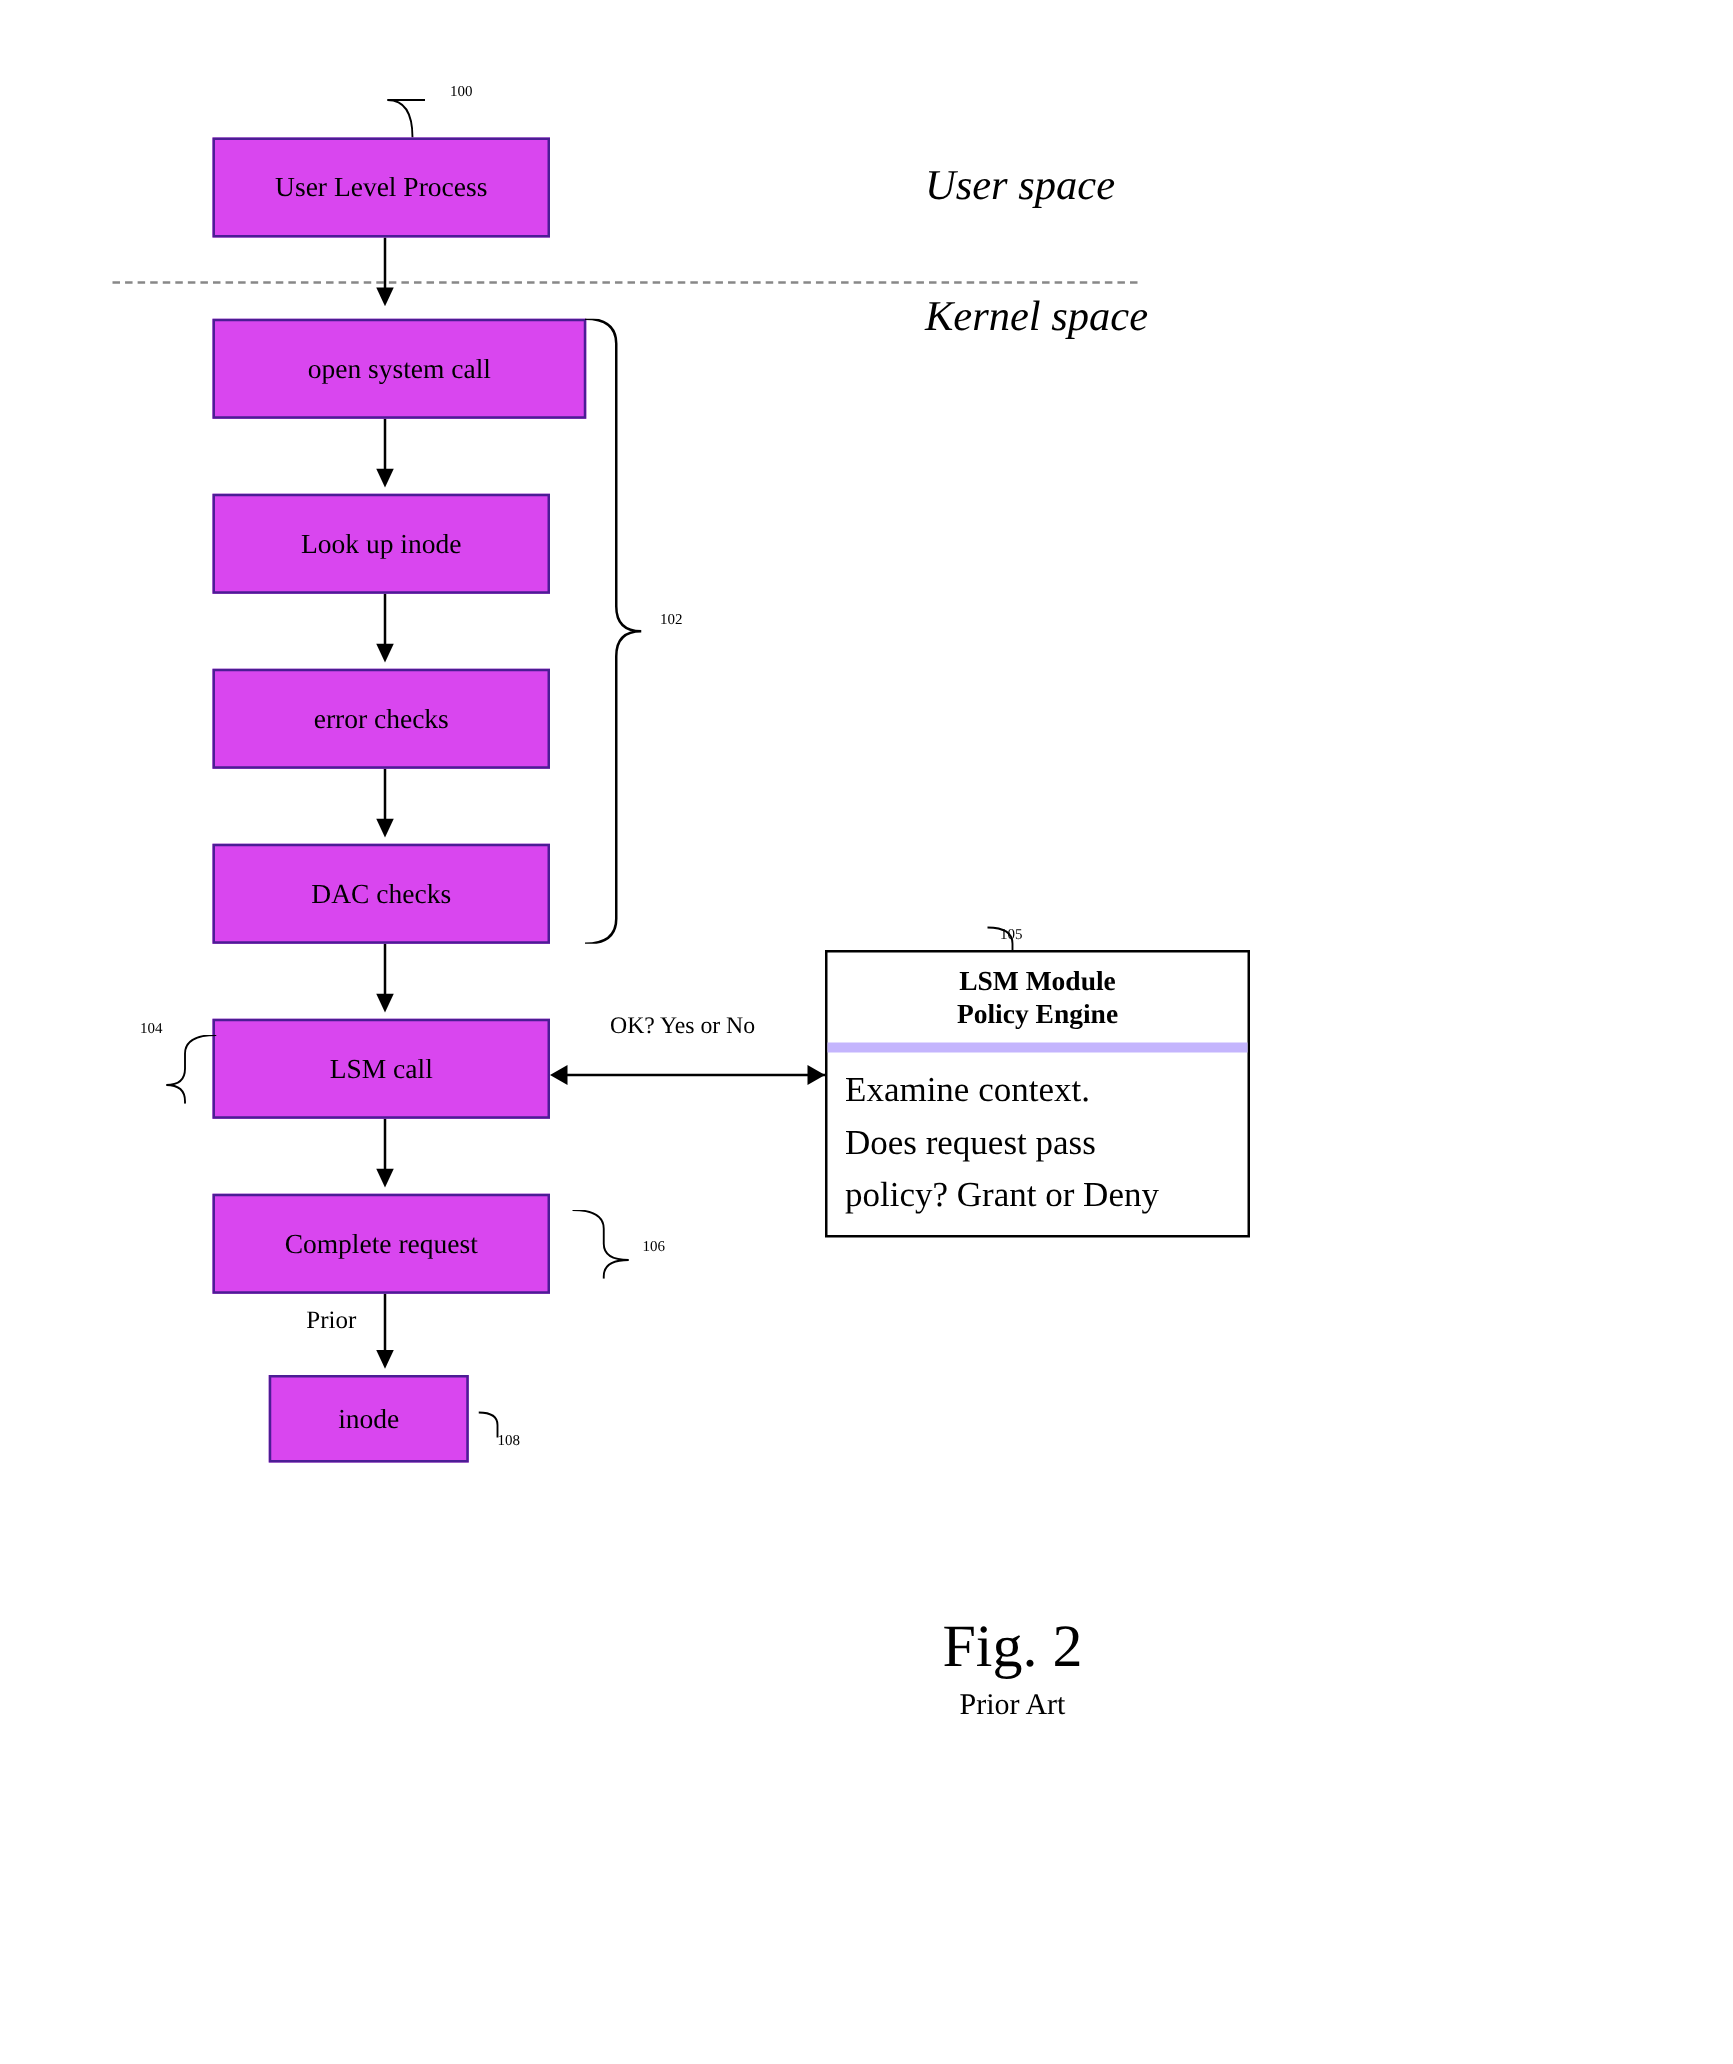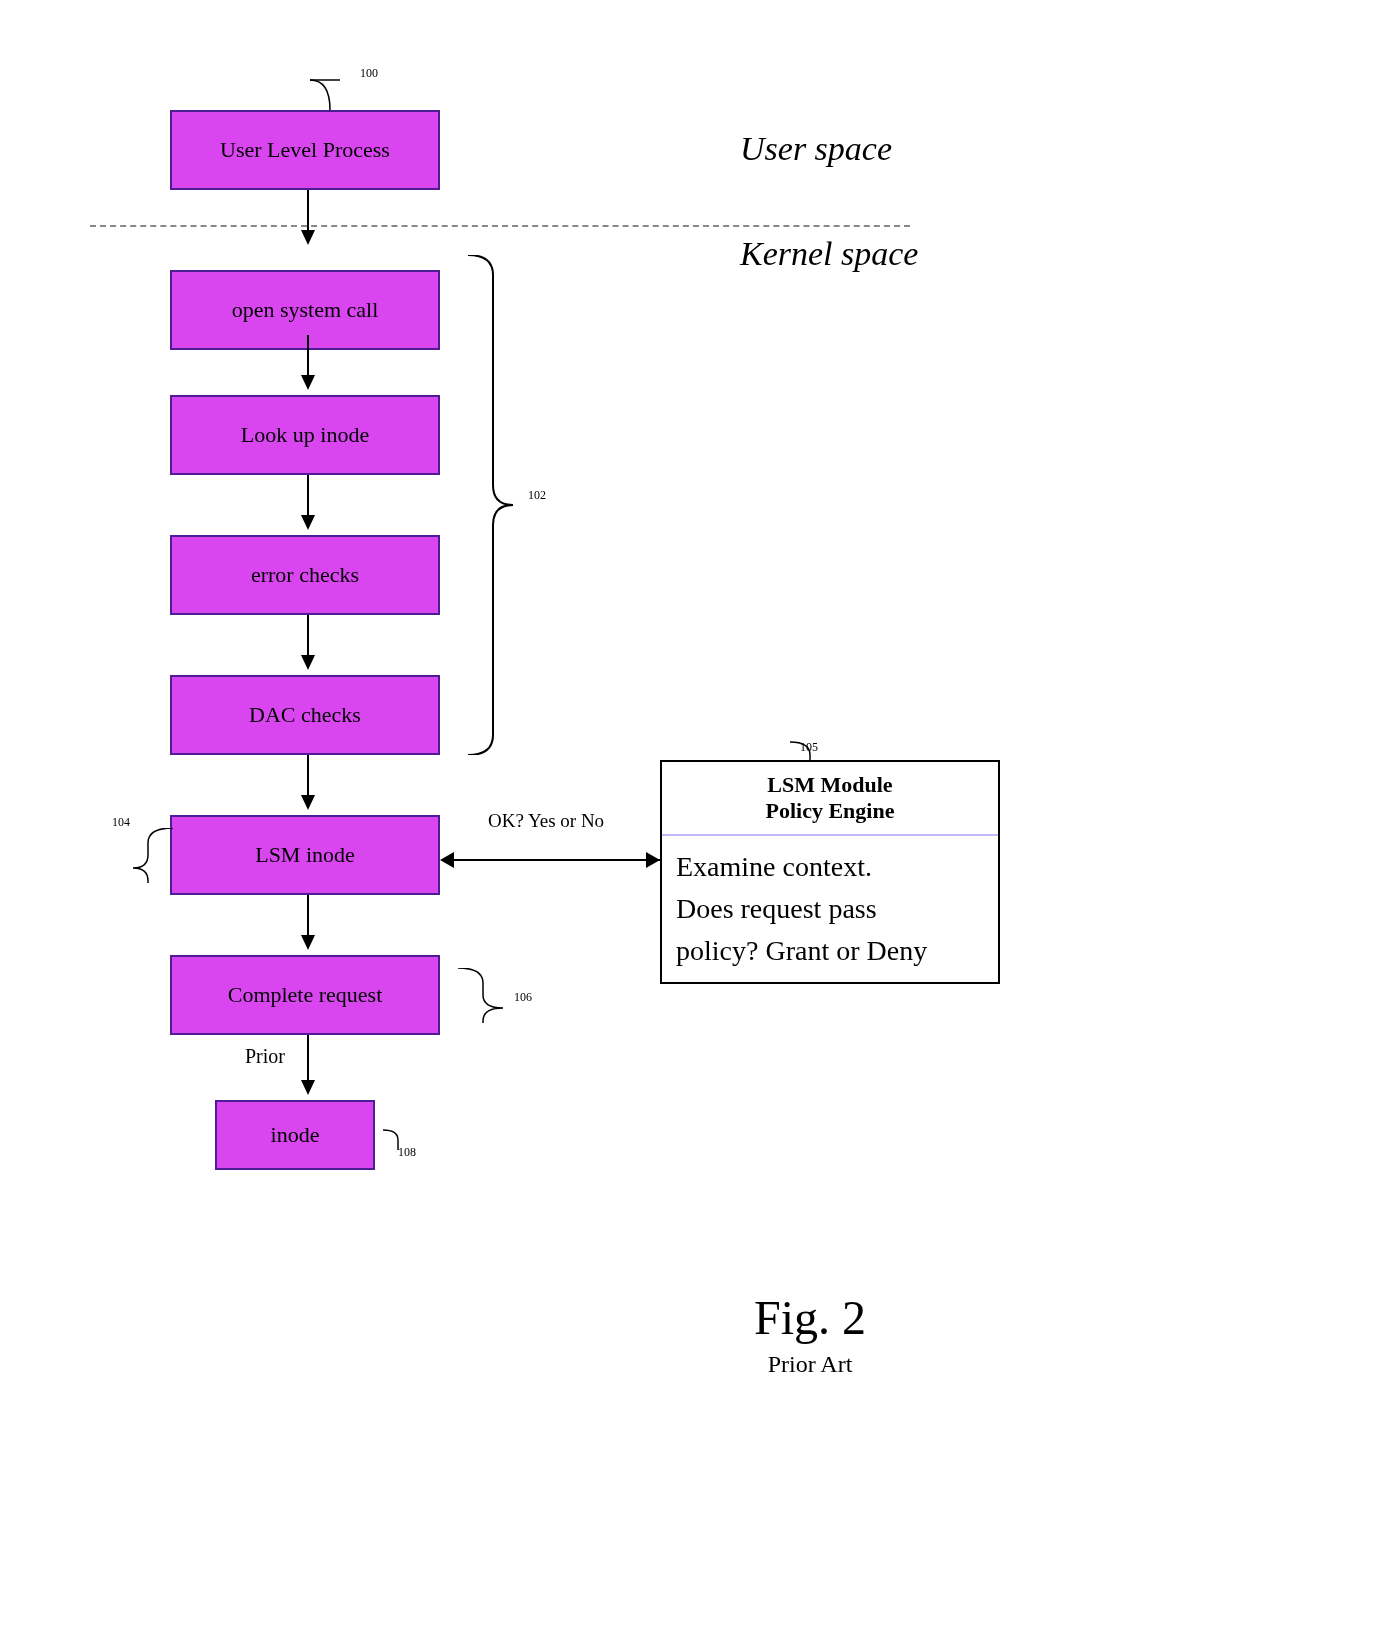--- a/index.html
+++ b/index.html
@@ -49,21 +49,21 @@
     }
 
     
     .lsm-box {
       position: absolute;
       border: 2px solid #000;
       background: #fff;
     }
 
     .lsm-top {
-      border-bottom: 2px solid #c4b5fd;
+      border-bottom: 8px solid #c4b5fd;
       padding: 10px 14px;
       font-size: 22px;
       font-weight: bold;
       text-align: center;
       font-family: 'Times New Roman', Times, serif;
     }
 
     .lsm-bottom {
       padding: 10px 14px;
       font-size: 28px;
@@ -129,21 +129,21 @@
 
   <div class="dashed-line" style="top:185px;"></div>
 
   <svg style="position:absolute; top:150px; left:238px; width:20px; height:60px;">
     <line x1="10" y1="0" x2="10" y2="45" stroke="#000" stroke-width="2"></line>
     <polygon points="3,40 10,55 17,40" fill="#000"></polygon>
   </svg>
 
   <span class="space-label" style="top:195px; left:680px;">Kernel space</span>
 
-  <div class="flow-box" style="left:110px; top:230px; width:270px; height:80px;">
+  <div class="flow-box" style="left:110px; top:215px; width:299px; height:80px;">
     <span>open system call</span>
   </div>
 
   <svg style="position:absolute; top:295px; left:238px; width:20px; height:60px;">
     <line x1="10" y1="0" x2="10" y2="45" stroke="#000" stroke-width="2"></line>
     <polygon points="3,40 10,55 17,40" fill="#000"></polygon>
   </svg>
 
   <div class="flow-box" style="left:110px; top:355px; width:270px; height:80px;">
     <span>Look up inode</span>
@@ -173,21 +173,21 @@
   <span class="ref-label" style="top:448px; left:468px;">102</span>
 
   <svg style="position:absolute; top:715px; left:238px; width:20px; height:60px;">
     <line x1="10" y1="0" x2="10" y2="45" stroke="#000" stroke-width="2"></line>
     <polygon points="3,40 10,55 17,40" fill="#000"></polygon>
   </svg>
 
   <span class="ref-label" style="top:775px; left:52px;">104</span>
 
   <div class="flow-box" style="left:110px; top:775px; width:270px; height:80px;">
-    <span>LSM inode</span>
+    <span>LSM call</span>
   </div>
 
   <svg style="position:absolute; top:788px; left:68px; width:50px; height:55px;">
     <path d="M 45 0 Q 20 0 20 15 L 20 27 Q 20 40 5 40 Q 20 40 20 53 L 20 55" stroke="#000" stroke-width="1.5" fill="none"></path>
   </svg>
 
   <svg style="position:absolute; top:800px; left:380px; width:220px; height:40px;">
 
     <polygon points="0,20 14,12 14,28" fill="#000"></polygon>
     <line x1="12" y1="20" x2="220" y2="20" stroke="#000" stroke-width="2"></line>

